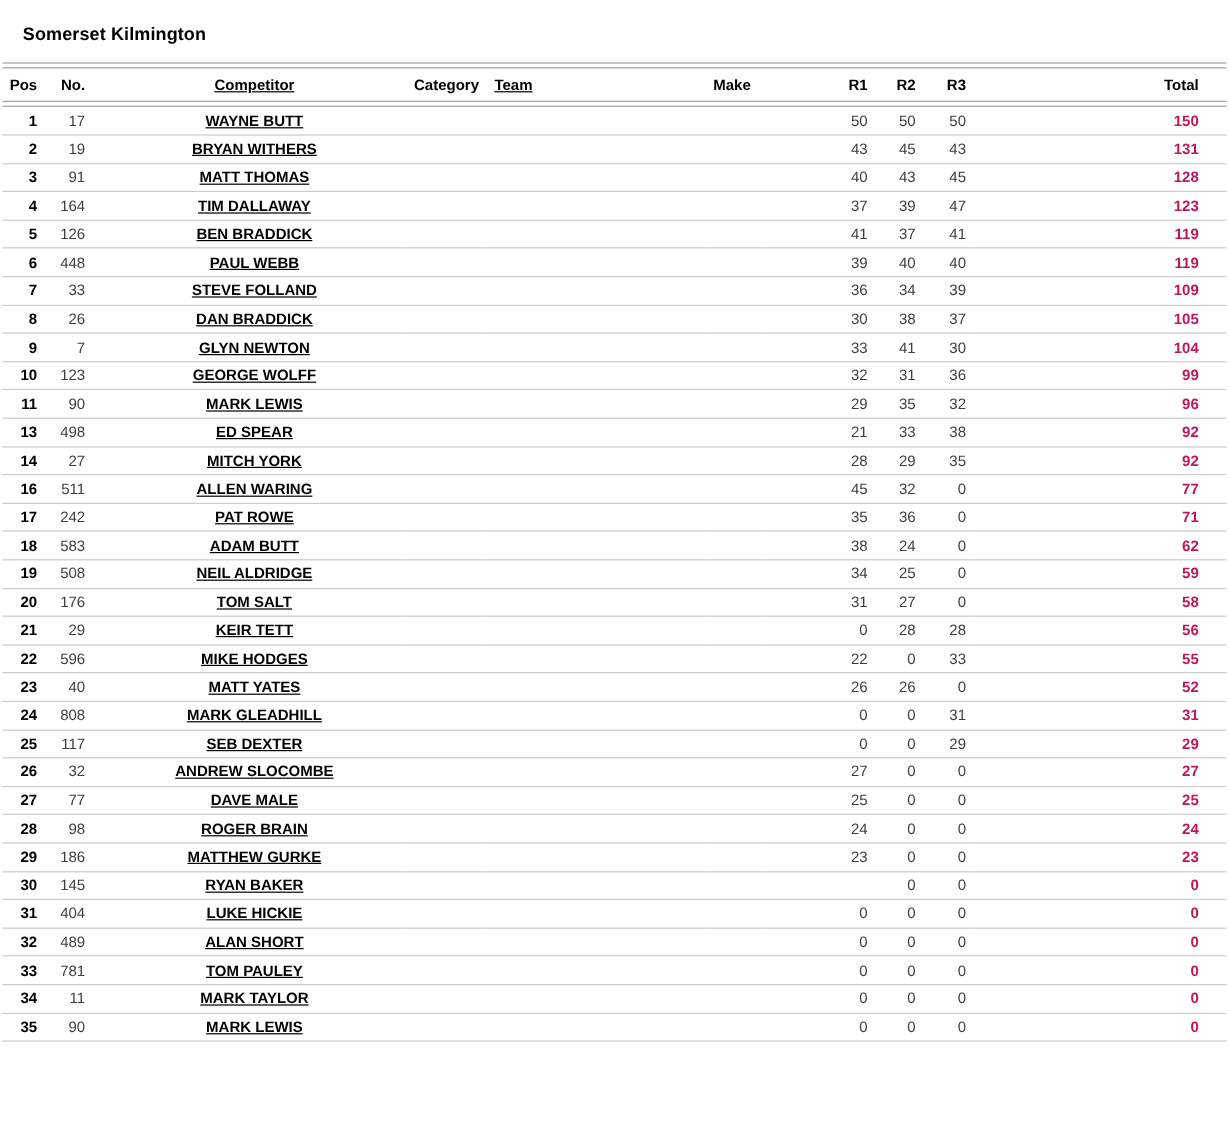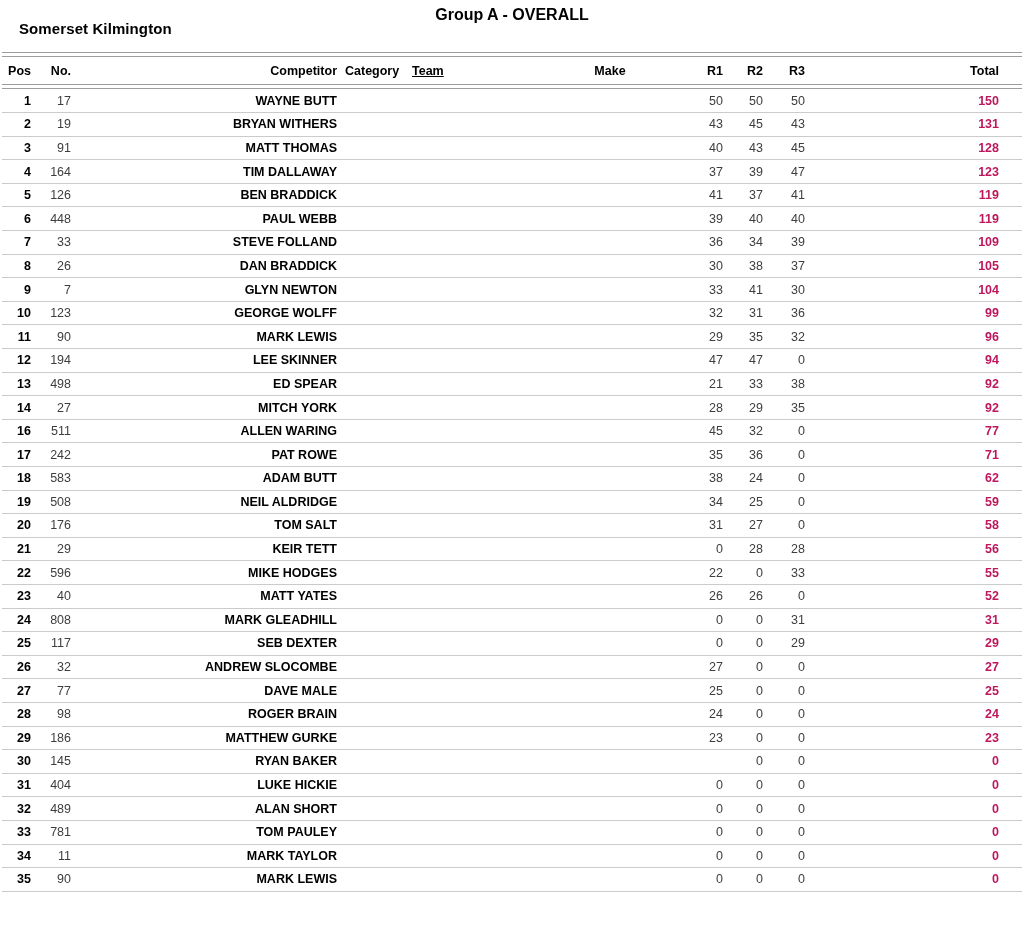--- a/index.html
+++ b/index.html
@@ -40,35 +40,34 @@
   th, td { font-size:12.5px; white-space:nowrap; overflow:hidden; vertical-align:middle; }
 
   .header-table tr { height:27px; }
   .header-table th { font-weight:bold; color:#000; }
 
   .body-table tr { height:23.6px; border-bottom:1px solid #cbcbcb; }
   .body-table td { height:22.6px; }
 
   .c-pos   { text-align:right; padding-right:4px;  font-weight:bold; color:#000; }
   .c-no    { text-align:right; padding-right:4px;  font-weight:normal; color:#3d3d3d; }
-  .c-comp  { text-align:right;  padding-left:12px;  font-weight:bold; color:#000; }
+  .c-comp  { text-align:center;  padding-left:12px;  font-weight:bold; color:#000;text-decoration:underline; }
   .c-cat   { text-align:left;  padding-left:8px; }
   .c-team  { text-align:left;  padding-left:8px;text-decoration:underline; }
   .c-make  { text-align:center; padding-right:3px; }
   .c-r     { text-align:right; padding-right:2px;  font-weight:normal; color:#3d3d3d; }
   .c-total { text-align:right; padding-right:23px; font-weight:bold; color:#be185d; }
 
   .header-table th.c-no, .header-table th.c-r { color:#000; font-weight:bold; }
 </style>
 </head>
 <body>
 
 <div class="titlebar">
   <div class="event-title">Somerset Kilmington</div>
-  <div class="group-title">Group A - OVERALL</div>
 </div>
 
 <div class="dline"></div>
 
 <table class="header-table">
   <colgroup>
     <col class="w-pos">
       <col class="w-no">
       <col class="w-comp">
       <col class="w-cat">
@@ -237,32 +236,20 @@
         <td class="c-comp">MARK LEWIS</td>
         <td class="c-cat"></td>
         <td class="c-team"></td>
         <td class="c-make"></td>
         <td class="c-r">29</td>
         <td class="c-r">35</td>
         <td class="c-r">32</td>
         <td class="c-total">96</td>
       </tr>
       <tr>
-        <td class="c-pos">12</td>
-        <td class="c-no">194</td>
-        <td class="c-comp">LEE SKINNER</td>
-        <td class="c-cat"></td>
-        <td class="c-team"></td>
-        <td class="c-make"></td>
-        <td class="c-r">47</td>
-        <td class="c-r">47</td>
-        <td class="c-r">0</td>
-        <td class="c-total">94</td>
-      </tr>
-      <tr>
         <td class="c-pos">13</td>
         <td class="c-no">498</td>
         <td class="c-comp">ED SPEAR</td>
         <td class="c-cat"></td>
         <td class="c-team"></td>
         <td class="c-make"></td>
         <td class="c-r">21</td>
         <td class="c-r">33</td>
         <td class="c-r">38</td>
         <td class="c-total">92</td>

